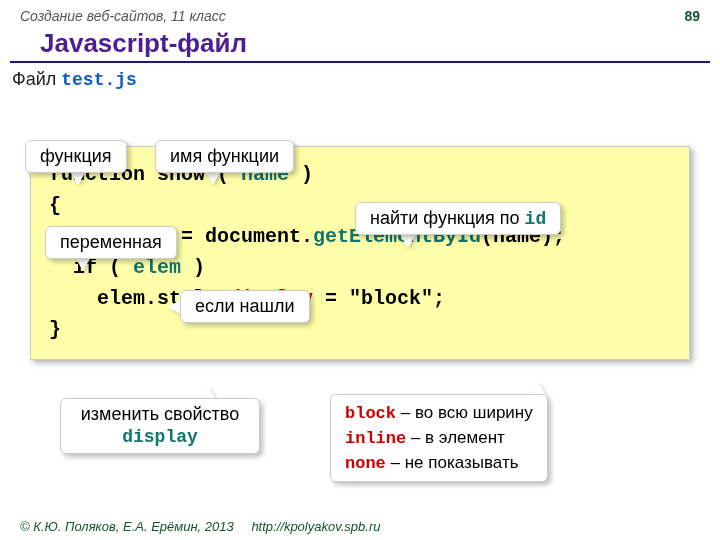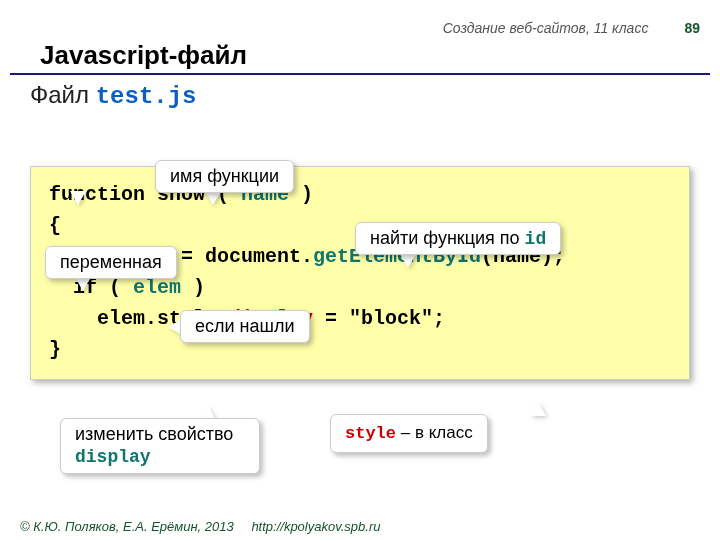--- a/index.html
+++ b/index.html
@@ -6,40 +6,40 @@
   body {
     width: 720px;
     height: 540px;
     background: #fff;
     font-family: Arial, Helvetica, sans-serif;
     position: relative;
     overflow: hidden;
   }
   .header-bar {
     display: flex;
-    justify-content: flex-end;
+    justify-content: space-between;
     align-items: center;
-    padding: 20px 20px 0 20px;
+    padding: 8px 20px 0 20px;
     font-style: italic;
     color: #555;
     font-size: 14px;
     gap: 36px;
   }
   .page-num { font-style: normal; font-weight: bold; color: #14532d; }
   .title {
     font-size: 26px;
     font-weight: bold;
-    color: #000000;
+    color: #4c1d95;
     padding: 4px 20px 2px 30px;
     border-bottom: 2px solid #1a1a7a;
     margin: 0 10px;
   }
   .subtitle {
-    font-size: 24px;
-    padding: 6px 0 8px 30px;
+    font-size: 18px;
+    padding: 6px 0 8px 12px;
     color: #222;
   }
   .subtitle .fn { font-family: "Courier New", monospace; font-weight: bold; color: #0b5ec2; }
   .content { position: relative; padding: 0 30px; }
   .callout {
     position: absolute;
     background: #fff;
     border: 1px solid #ccc;
     border-radius: 6px;
     padding: 5px 14px;
@@ -103,20 +103,21 @@
 </div>
 
 <div class="title">Javascript-файл</div>
 
 <div class="subtitle">
   <span>Файл </span><span class="fn">test.js</span>
 </div>
 
 <div class="content">
 
+  <div class="callout" style="left:25px; top:-6px;">функция</div>
   <div class="tail tail-down" style="left:70px; top:25px;"></div>
 
   <div class="callout" style="left:155px; top:-6px;">имя функции</div>
   <div class="tail tail-down" style="left:205px; top:25px;"></div>
 
   <div class="codebox">
     <div><span>function show ( </span><span class="blue">name</span><span> )</span></div>
     <div>{</div>
     <div style="white-space:pre;"><span>  var elem = document.</span><span class="blue">getElementById</span><span>(name);</span></div>
     <div style="white-space:pre;"><span>  if ( </span><span class="blue">elem</span><span> ) </span></div>
@@ -128,28 +129,30 @@
   <div class="tail tail-down" style="left:75px; top:111px;"></div>
 
   <div class="callout" style="left:355px; top:56px;">
     <span>найти функция по </span><span class="red">id</span>
   </div>
   <div class="tail tail-down" style="left:400px; top:88px;"></div>
 
   <div class="callout" style="left:180px; top:144px;">если нашли</div>
   <div class="tail tail-left" style="left:168px; top:153px;"></div>
 
-  <div class="callout" style="left:60px; top:252px; text-align:left; line-height:1.2; white-space:normal; width:200px;">
+  <div class="callout" style="left:60px; top:252px; text-align:center; line-height:1.2; white-space:normal; width:200px;">
     <span>изменить свойство</span><br>
     <span class="red">display</span>
   </div>
   <div class="tail tail-up" style="left:200px; top:240px;"></div>
 
   <div class="legend" style="left:330px; top:248px;">
-    <div><span class="mono red">style</span><span> – в класс</span></div>
+    <div><span class="mono red">block</span><span> – во всю ширину</span></div>
+    <div><span class="mono red">inline</span><span> – в элемент</span></div>
+    <div><span class="mono red">none</span><span> – не показывать</span></div>
   </div>
   <div class="tail tail-up" style="left:530px; top:236px;"></div>
 
 </div>
 
 <div class="footer">
   <span>© К.Ю. Поляков, Е.А. Ерёмин, 2013</span>
   <span class="url">http://kpolyakov.spb.ru</span>
 </div>
 

